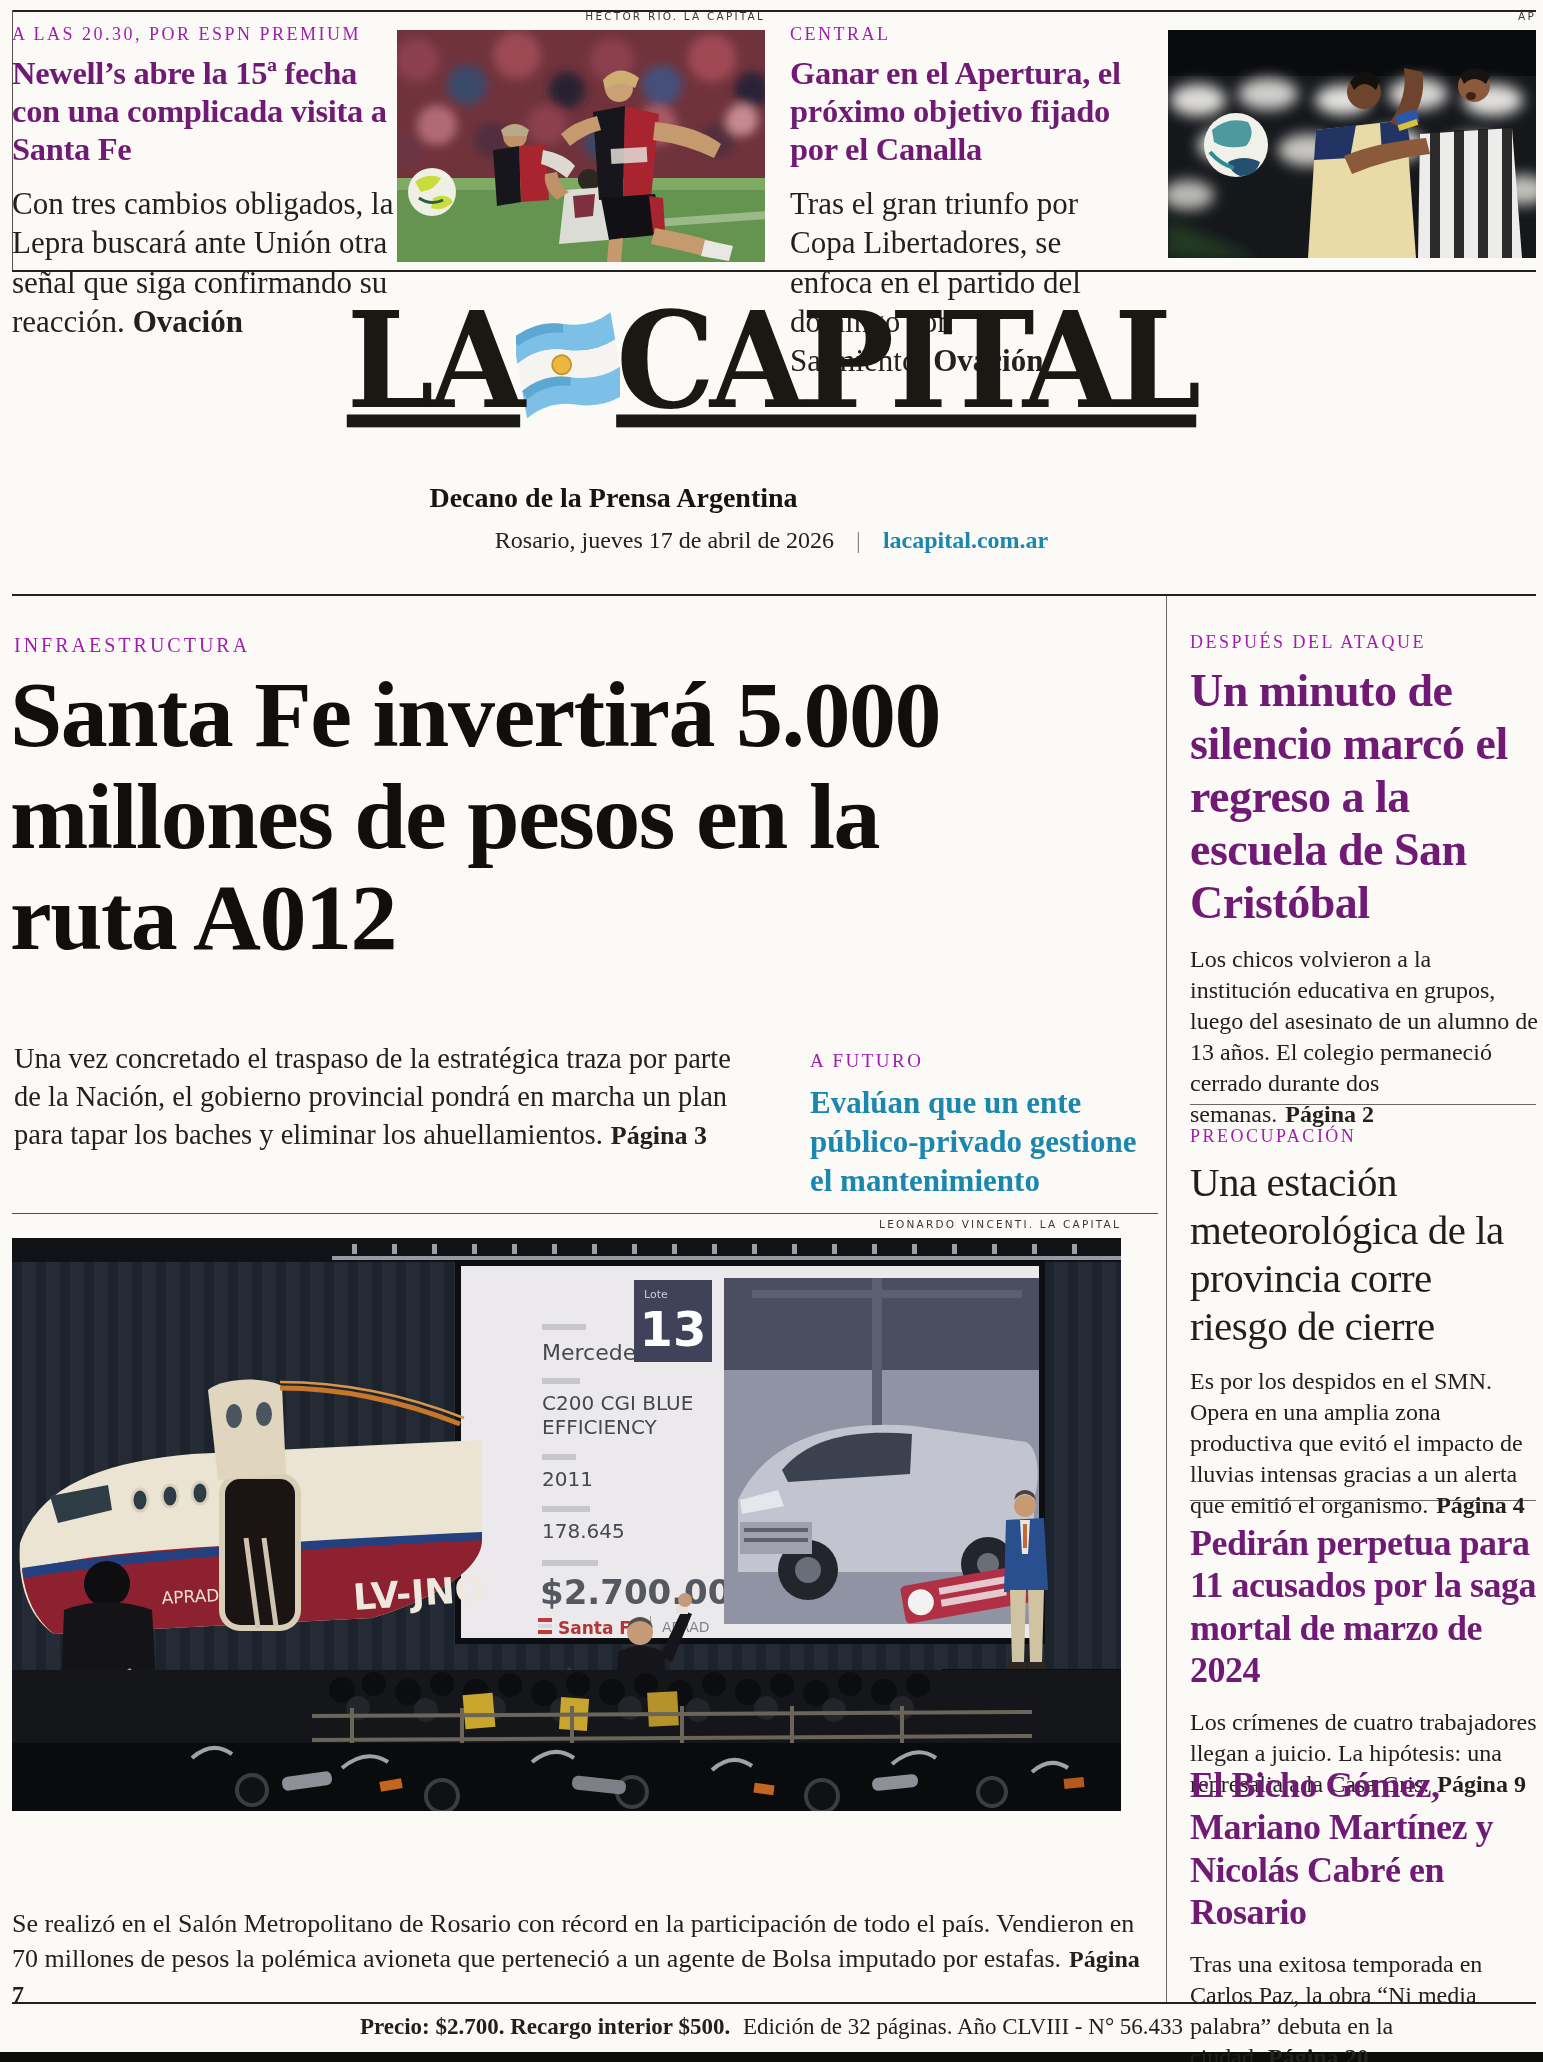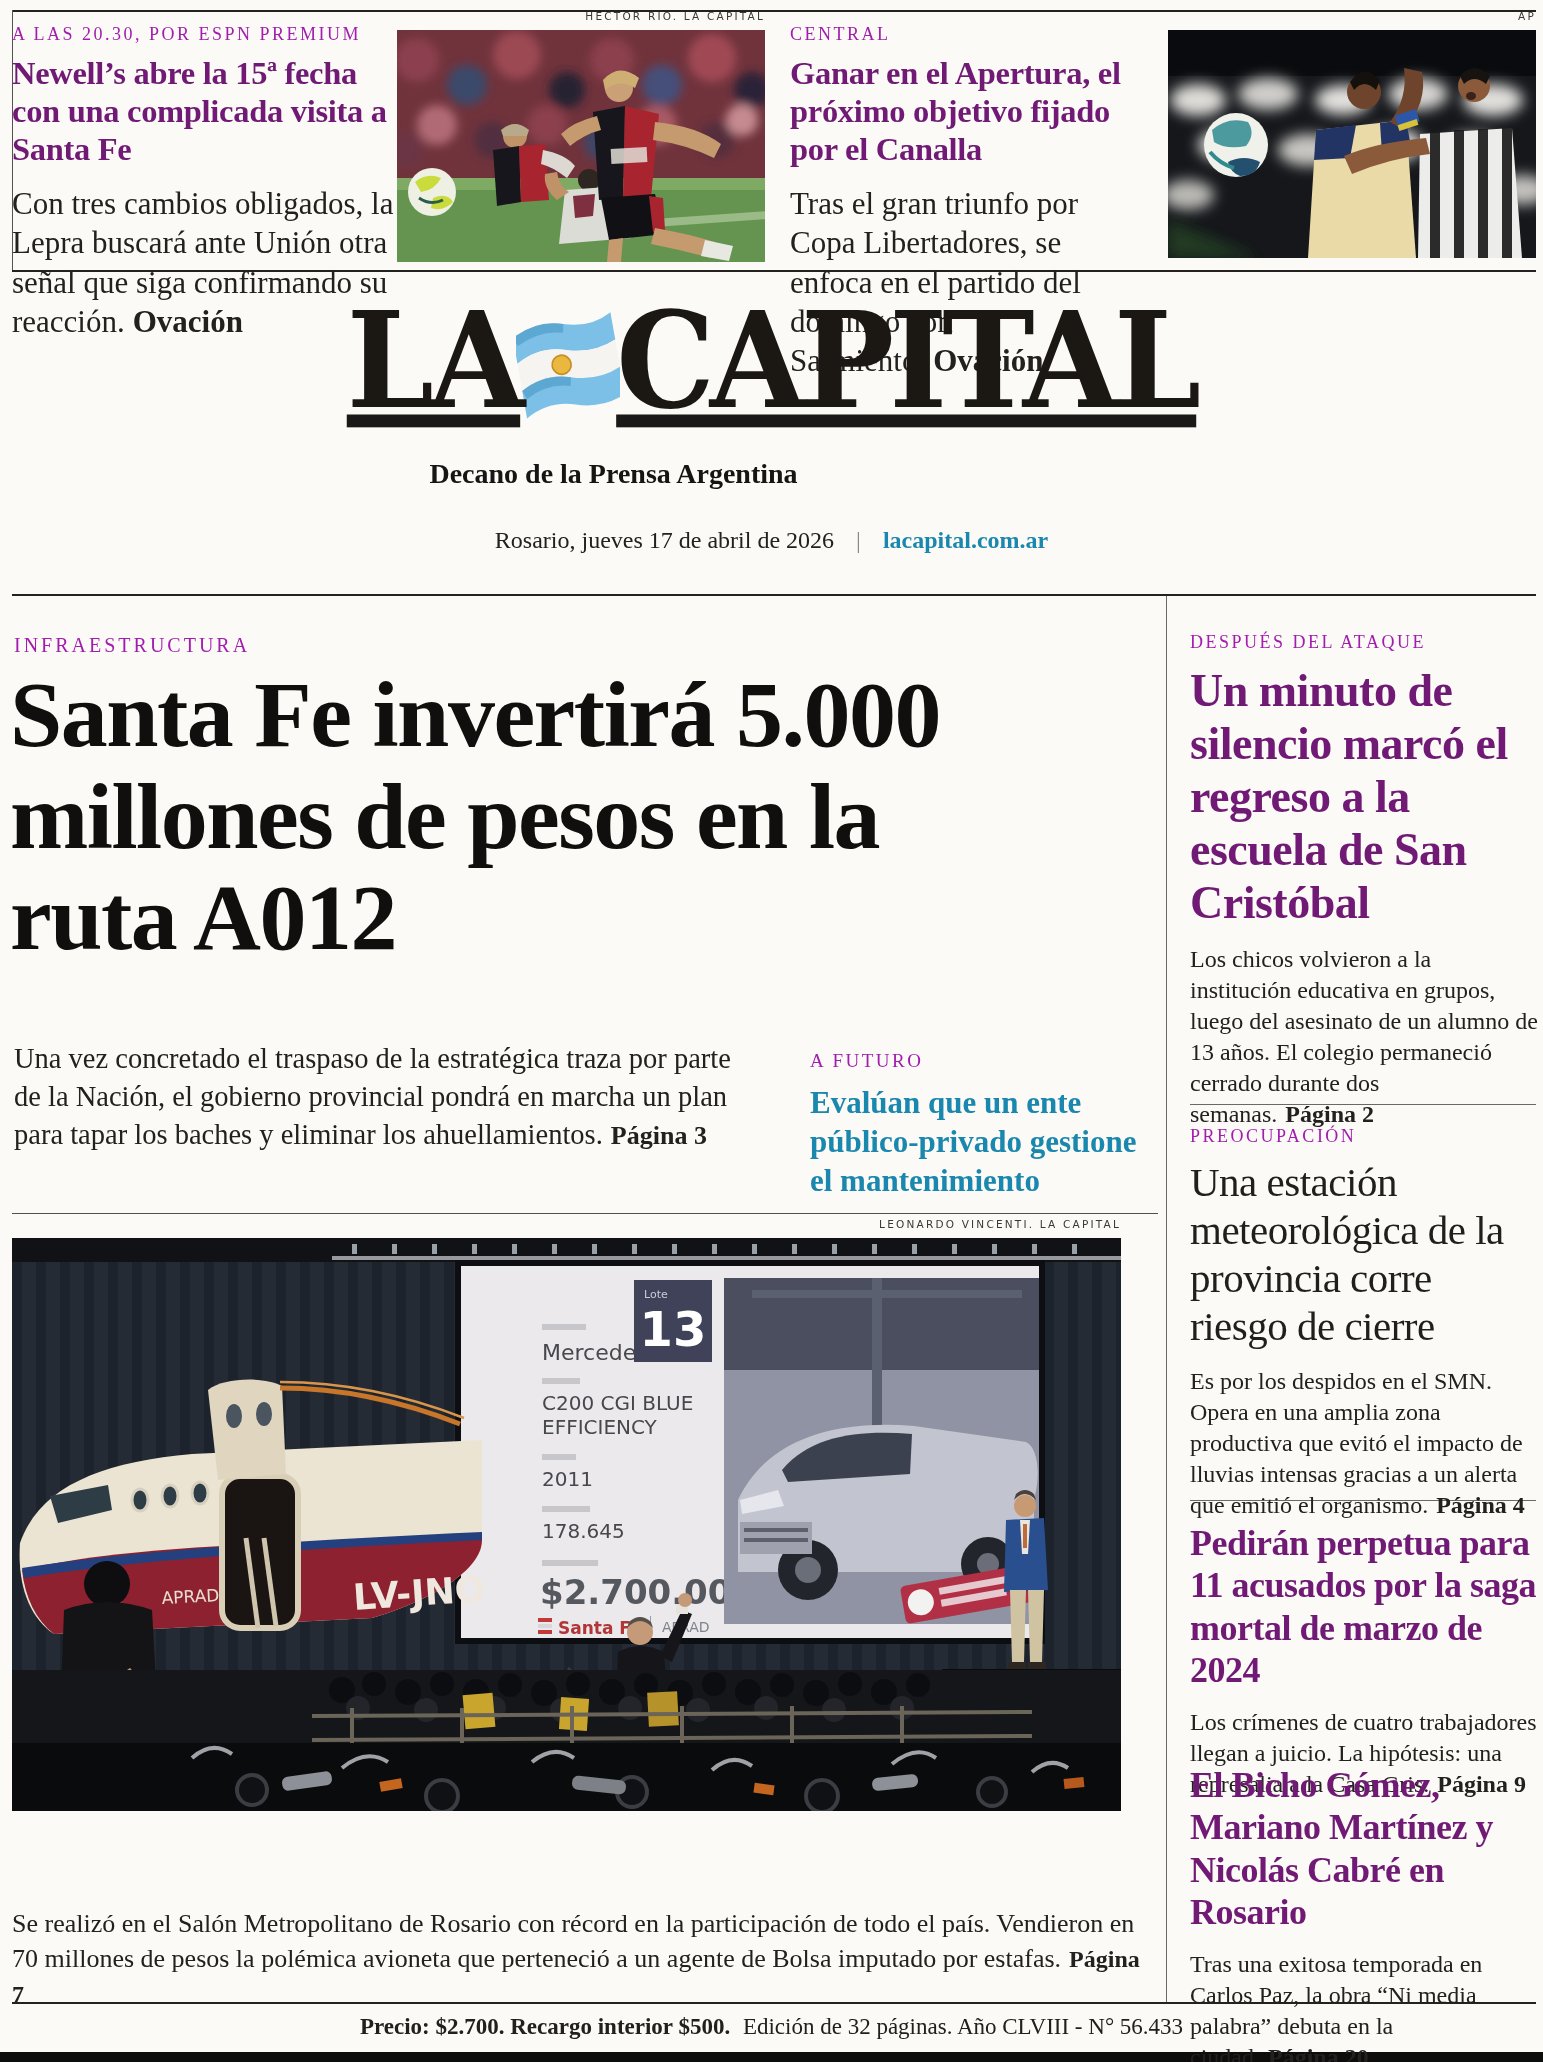--- a/index.html
+++ b/index.html
@@ -24,21 +24,21 @@
   .cap-center { position:absolute; left:397px; top:10px; width:368px; text-align:right; }
   .cap-ap { position:absolute; left:1168px; top:10px; width:368px; text-align:right; }
   .ph { position:absolute; display:block; }
 
   
   .masthead { position:absolute; left:0; top:296px; width:1543px; text-align:center;text-decoration:underline; }
   .mast-row { display:flex; justify-content:center; align-items:flex-start; }
   .mast-word { font-family:"DejaVu Serif",serif; font-weight:bold; font-size:124px; line-height:1.05;
                letter-spacing:-5px; transform:scaleY(1.07); color:#1b1713; }
   .mast-flag { width:104px; height:118px; margin:6px -4px 0 -4px; }
-  .tagline { position:absolute; left:0; top:458px; width:1227px; text-align:center;
+  .tagline { position:absolute; left:0; top:482px; width:1227px; text-align:center;
              font-weight:bold; font-size:28px; color:#161514; }
   .dateline { position:absolute; left:0; top:527px; width:1543px; text-align:center; font-size:24px; color:#22211f; }
   .dateline .sep { color:#8a8884; margin:0 16px; }
   .site-link { font-weight:bold; color:#1a87ae; text-decoration:none; }
 
   
   .lead-kicker { position:absolute; left:14px; top:634px; font-size:20px; letter-spacing:3px; }
   .lead-hl { position:absolute; left:10px; top:664px; width:1015px; font-size:94px; line-height:1.08;
              letter-spacing:-1.5px; font-weight:bold; font-family:"Liberation Serif",serif; color:#100f0e; }
   .lead-deck { position:absolute; left:14px; top:1040px; width:724px; font-size:28.5px; line-height:1.34; }

